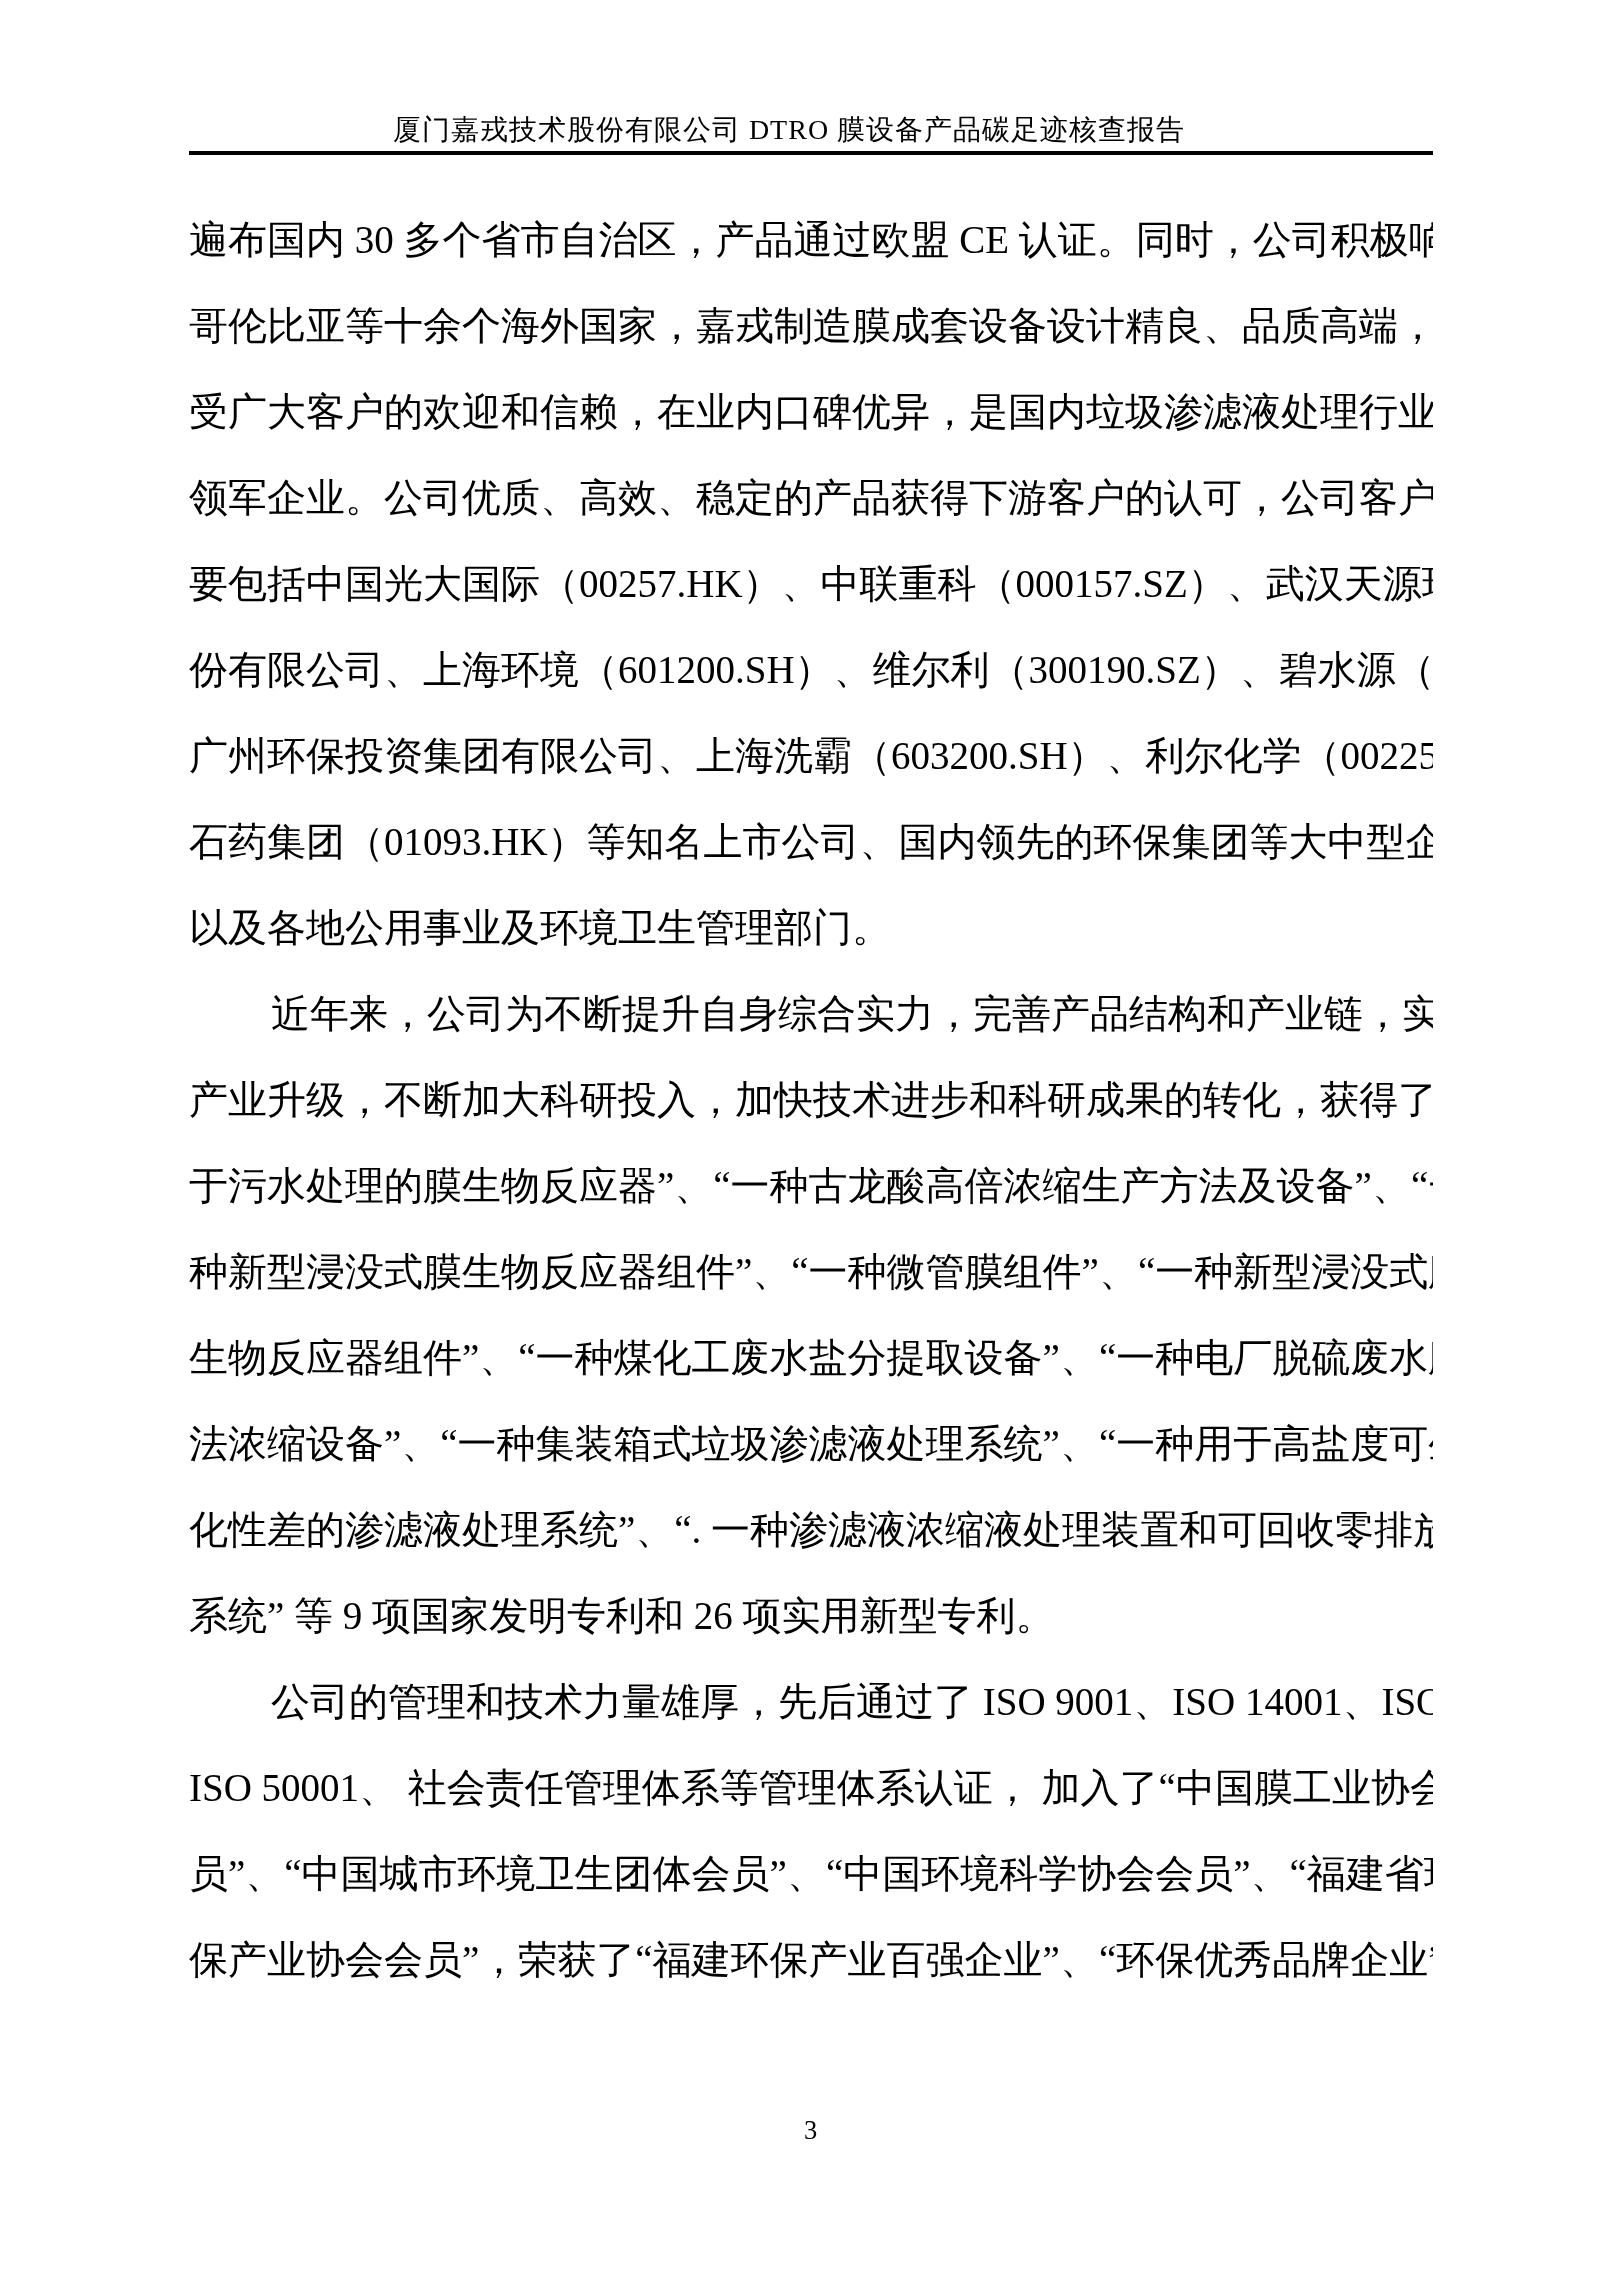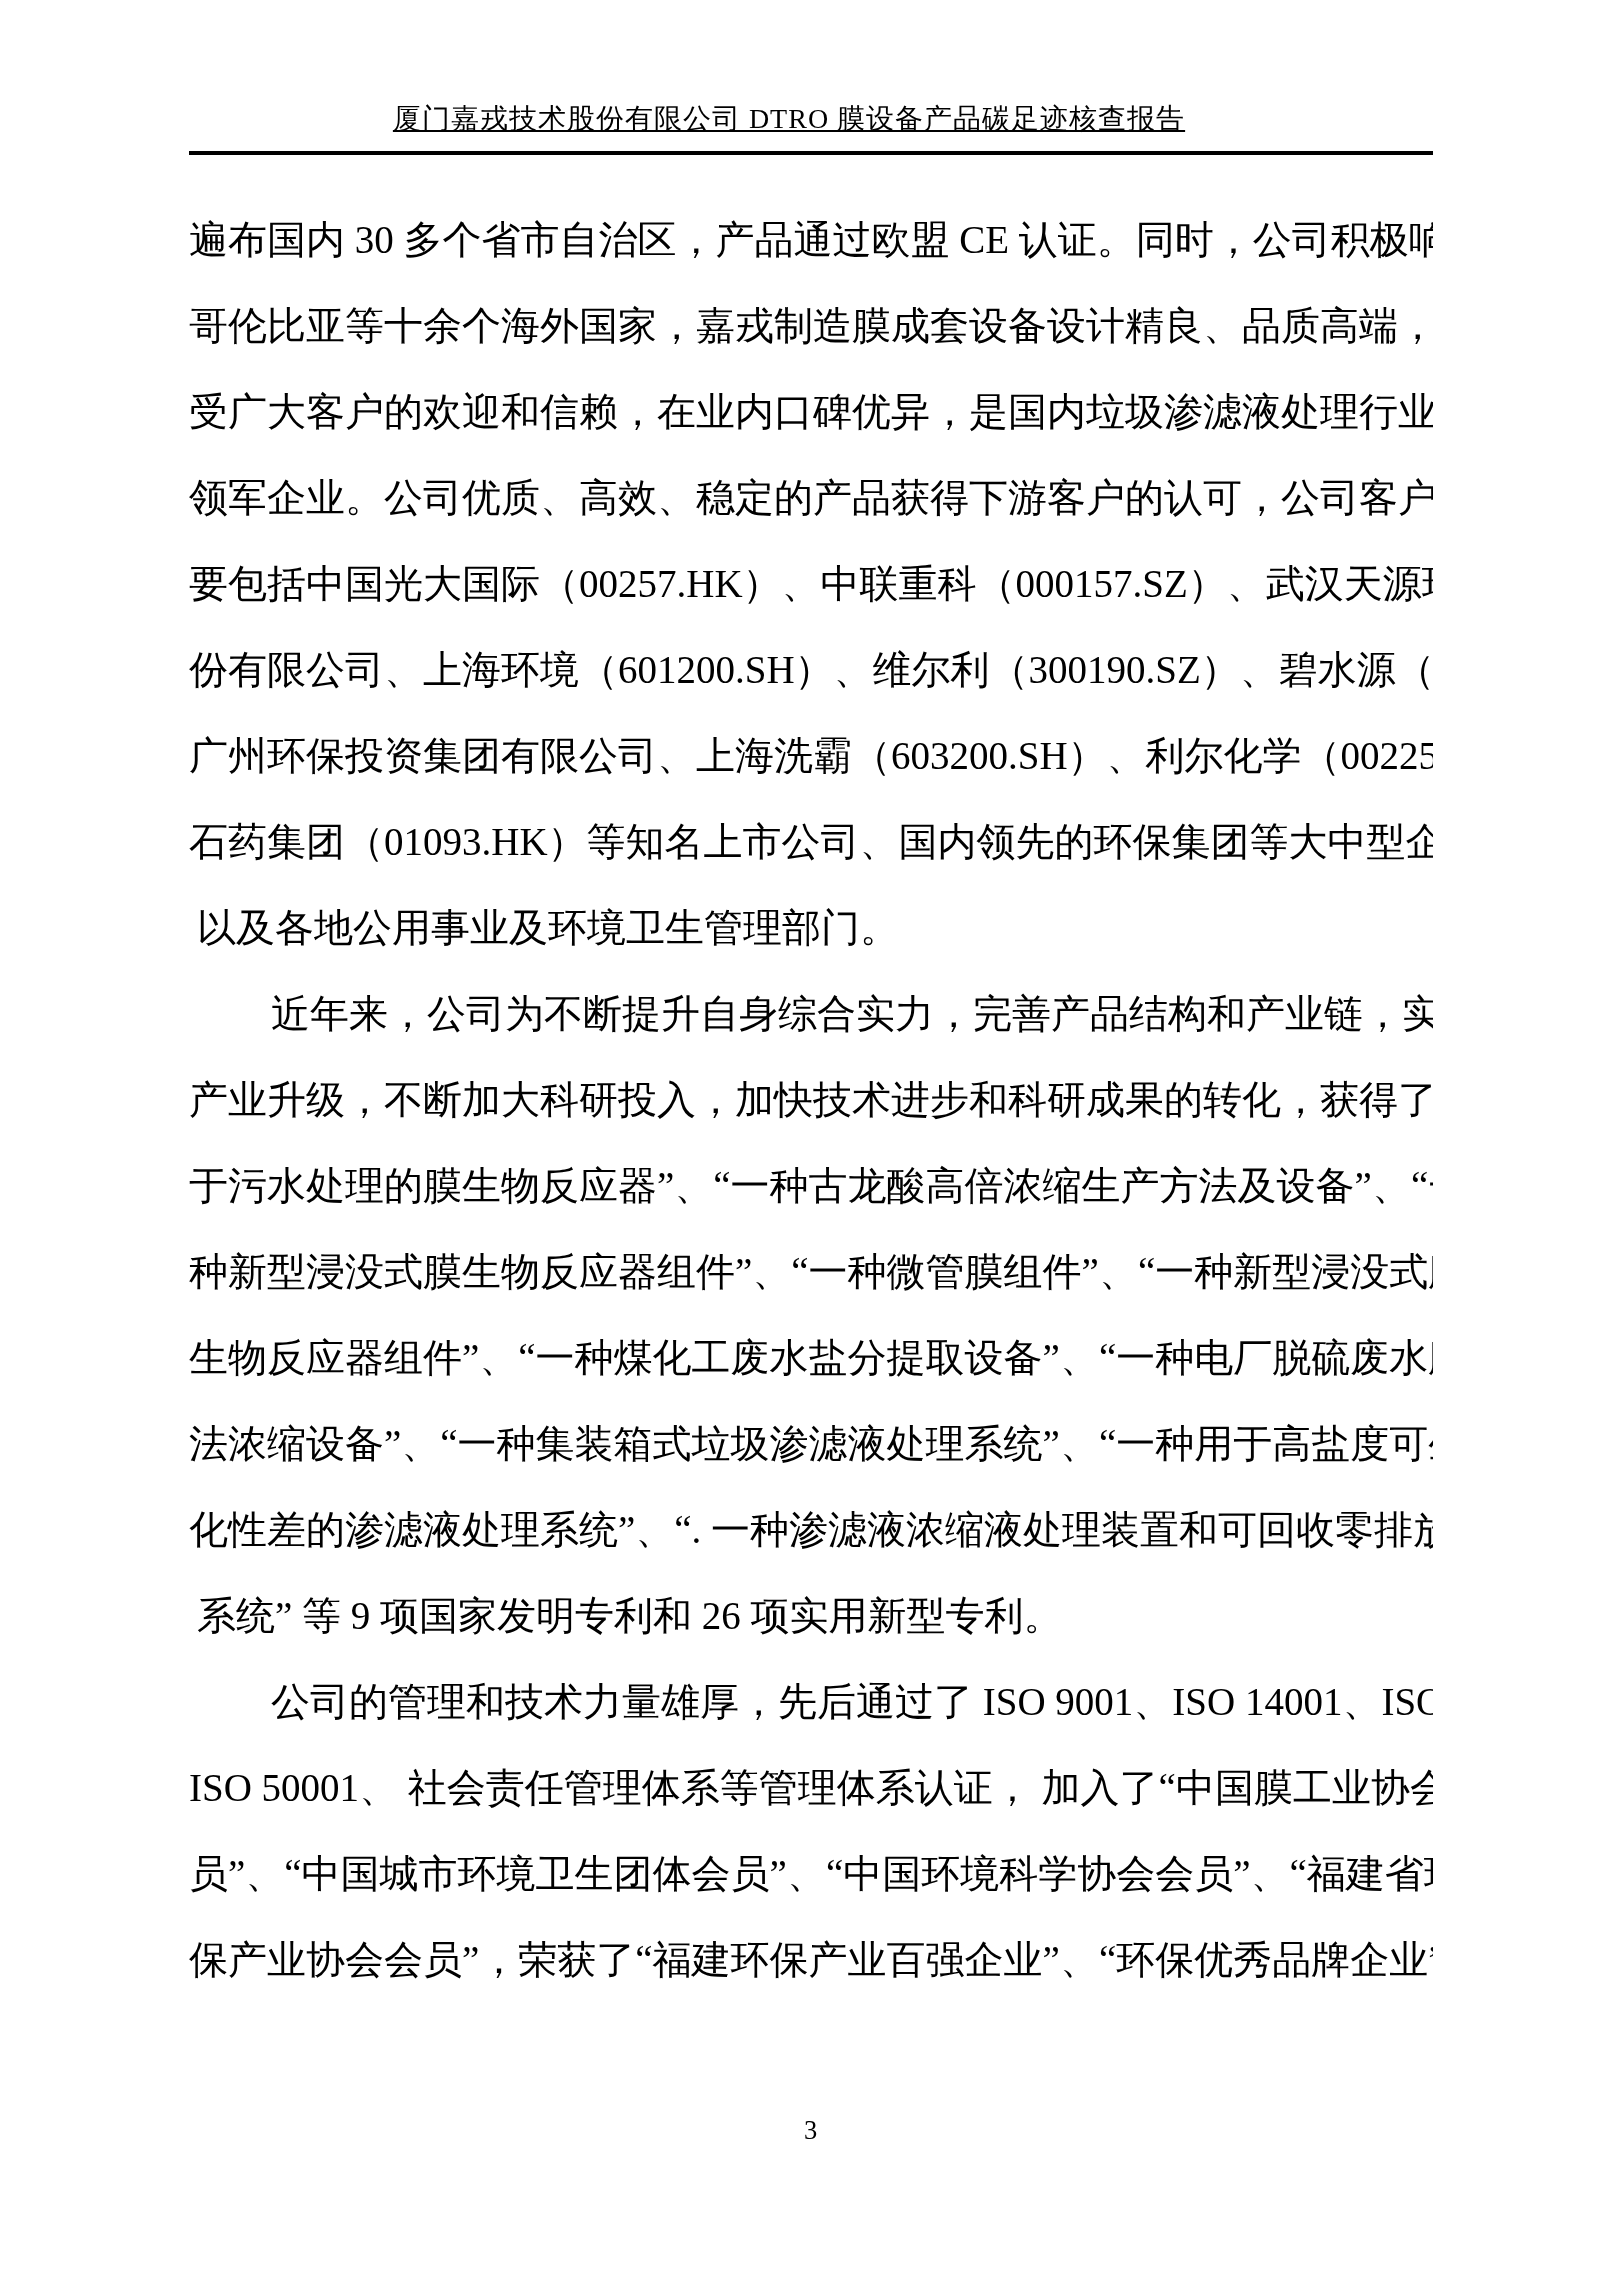--- a/index.html
+++ b/index.html
@@ -11,29 +11,28 @@
     position: relative;
     width: 1621px;
     height: 2293px;
     background: #ffffff;
     overflow: hidden;
     font-family: "Liberation Serif", "DejaVu Serif", serif;
     color: #000000;
   }
   .doc-header {
     position: absolute;
-    top: 99px;
+    top: 110px;
     left: 0;
     width: 1578px;
     text-align: center;
     font-size: 28px;
     line-height: 39px;
     letter-spacing: 1px;
     white-space: nowrap;
-    text-decoration: underline;
   }
   .header-rule {
     position: absolute;
     top: 151px;
     left: 189px;
     width: 1244px;
     height: 3.9px;
     background: #000000;
   }
   .doc-body {
@@ -47,21 +46,20 @@
     line-height: 86px;
     font-size: 39px;
     text-align: justify;
     text-align-last: justify;
     white-space: nowrap;
     overflow: hidden;
   }
   .line--plain {
     text-align: center;
     text-align-last: left;
-    margin-left: 8px;
   }
   .line--indent {
     padding-left: 82px;
   }
   .page-number {
     position: absolute;
     top: 2111px;
     left: 0;
     width: 1621px;
     text-align: center;

